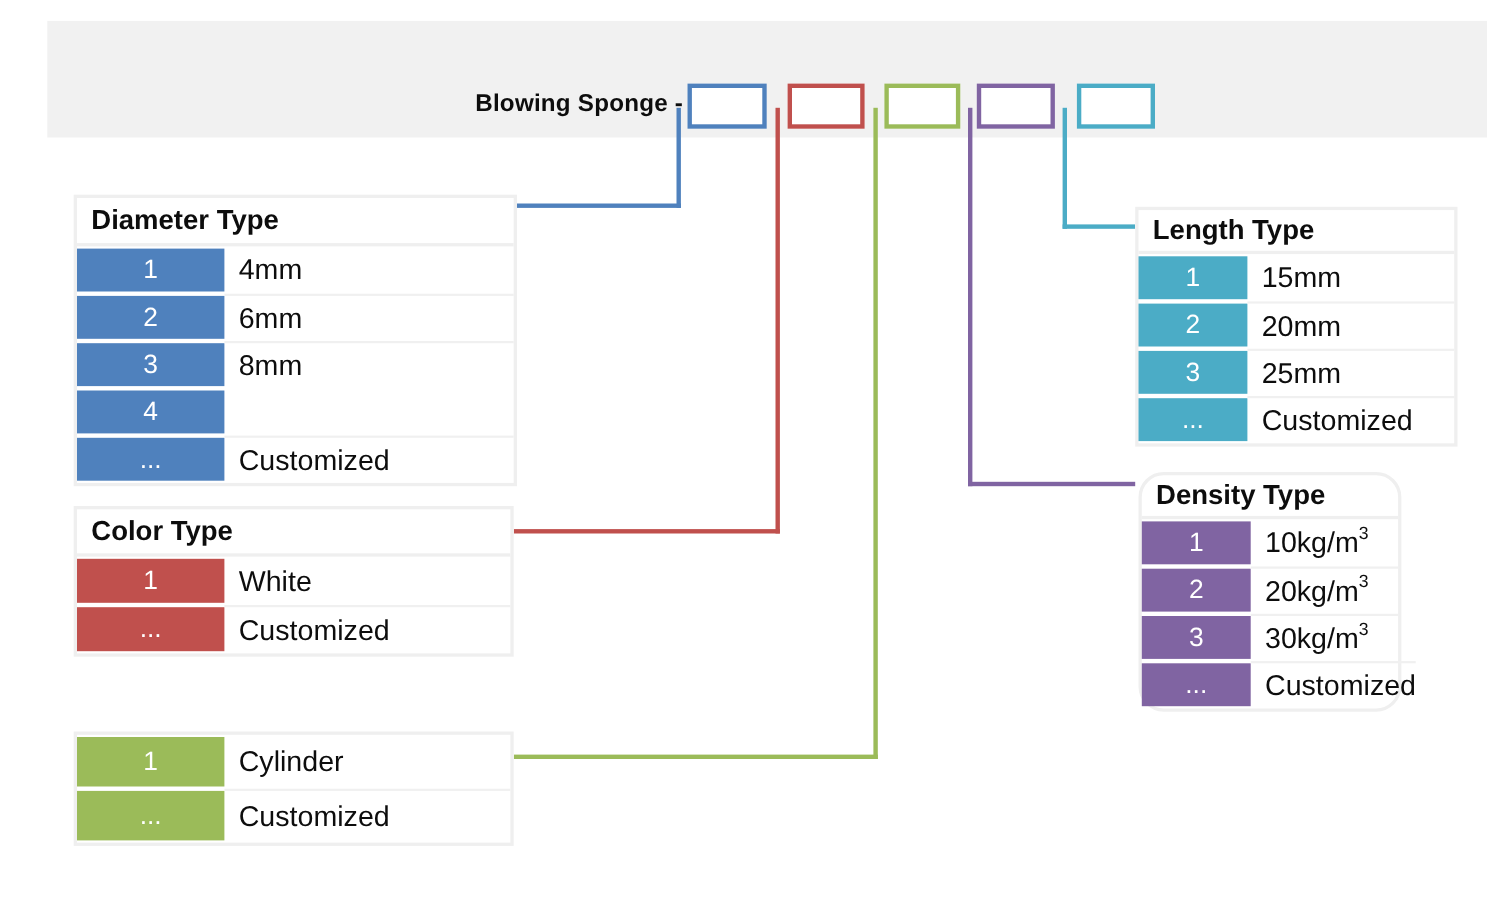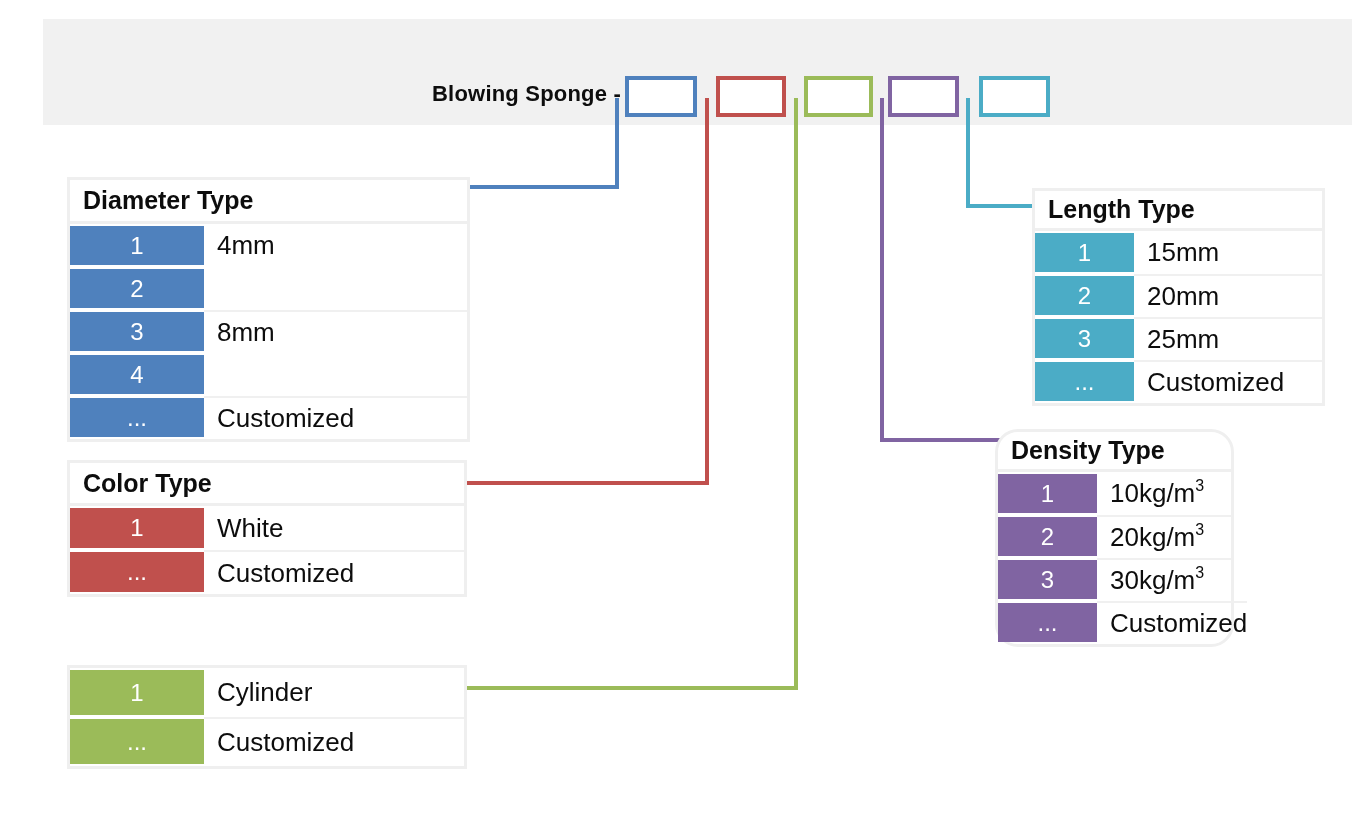--- a/index.html
+++ b/index.html
@@ -69,21 +69,21 @@
   .type-table {
     position: absolute;
     background: #ffffff;
     border: 3px solid #efefef;
     box-sizing: border-box;
   }
   .tbl-diameter { left: 67px;   top: 164px; width: 403px; margin-top: 13px; }
   .tbl-color    { left: 67px;   top: 460px; width: 400px; }
   .tbl-shape    { left: 67px;   top: 665px; width: 400px; }
   .tbl-length   { left: 1032px; top: 188px; width: 293px; }
-  .tbl-density  { left: 995px; top: 429px; width: 239px; border-radius: 23px; }
+  .tbl-density  { left: 1035px; top: 429px; width: 239px; border-radius: 23px; }
 
   .tbl-header {
     height: 40px;
     display: flex;
     align-items: center;
     padding-left: 13px;
     font-size: 25px;
     font-weight: bold;
     color: #0d0d0d;
     border-bottom: 3px solid #efefef;
@@ -157,20 +157,21 @@
   <div class="seg c-length h-length"></div>
 
   <div class="type-table tbl-diameter">
     <div class="tbl-header">Diameter Type</div>
     <div class="row">
       <div class="code acc-diameter">1</div>
       <div class="val">4mm</div>
     </div>
     <div class="row">
       <div class="code acc-diameter">2</div>
+      <div class="val">6mm</div>
     </div>
     <div class="row">
       <div class="code acc-diameter">3</div>
       <div class="val">8mm</div>
     </div>
     <div class="row">
       <div class="code acc-diameter">4</div>
     </div>
     <div class="row">
       <div class="code acc-diameter">...</div>

